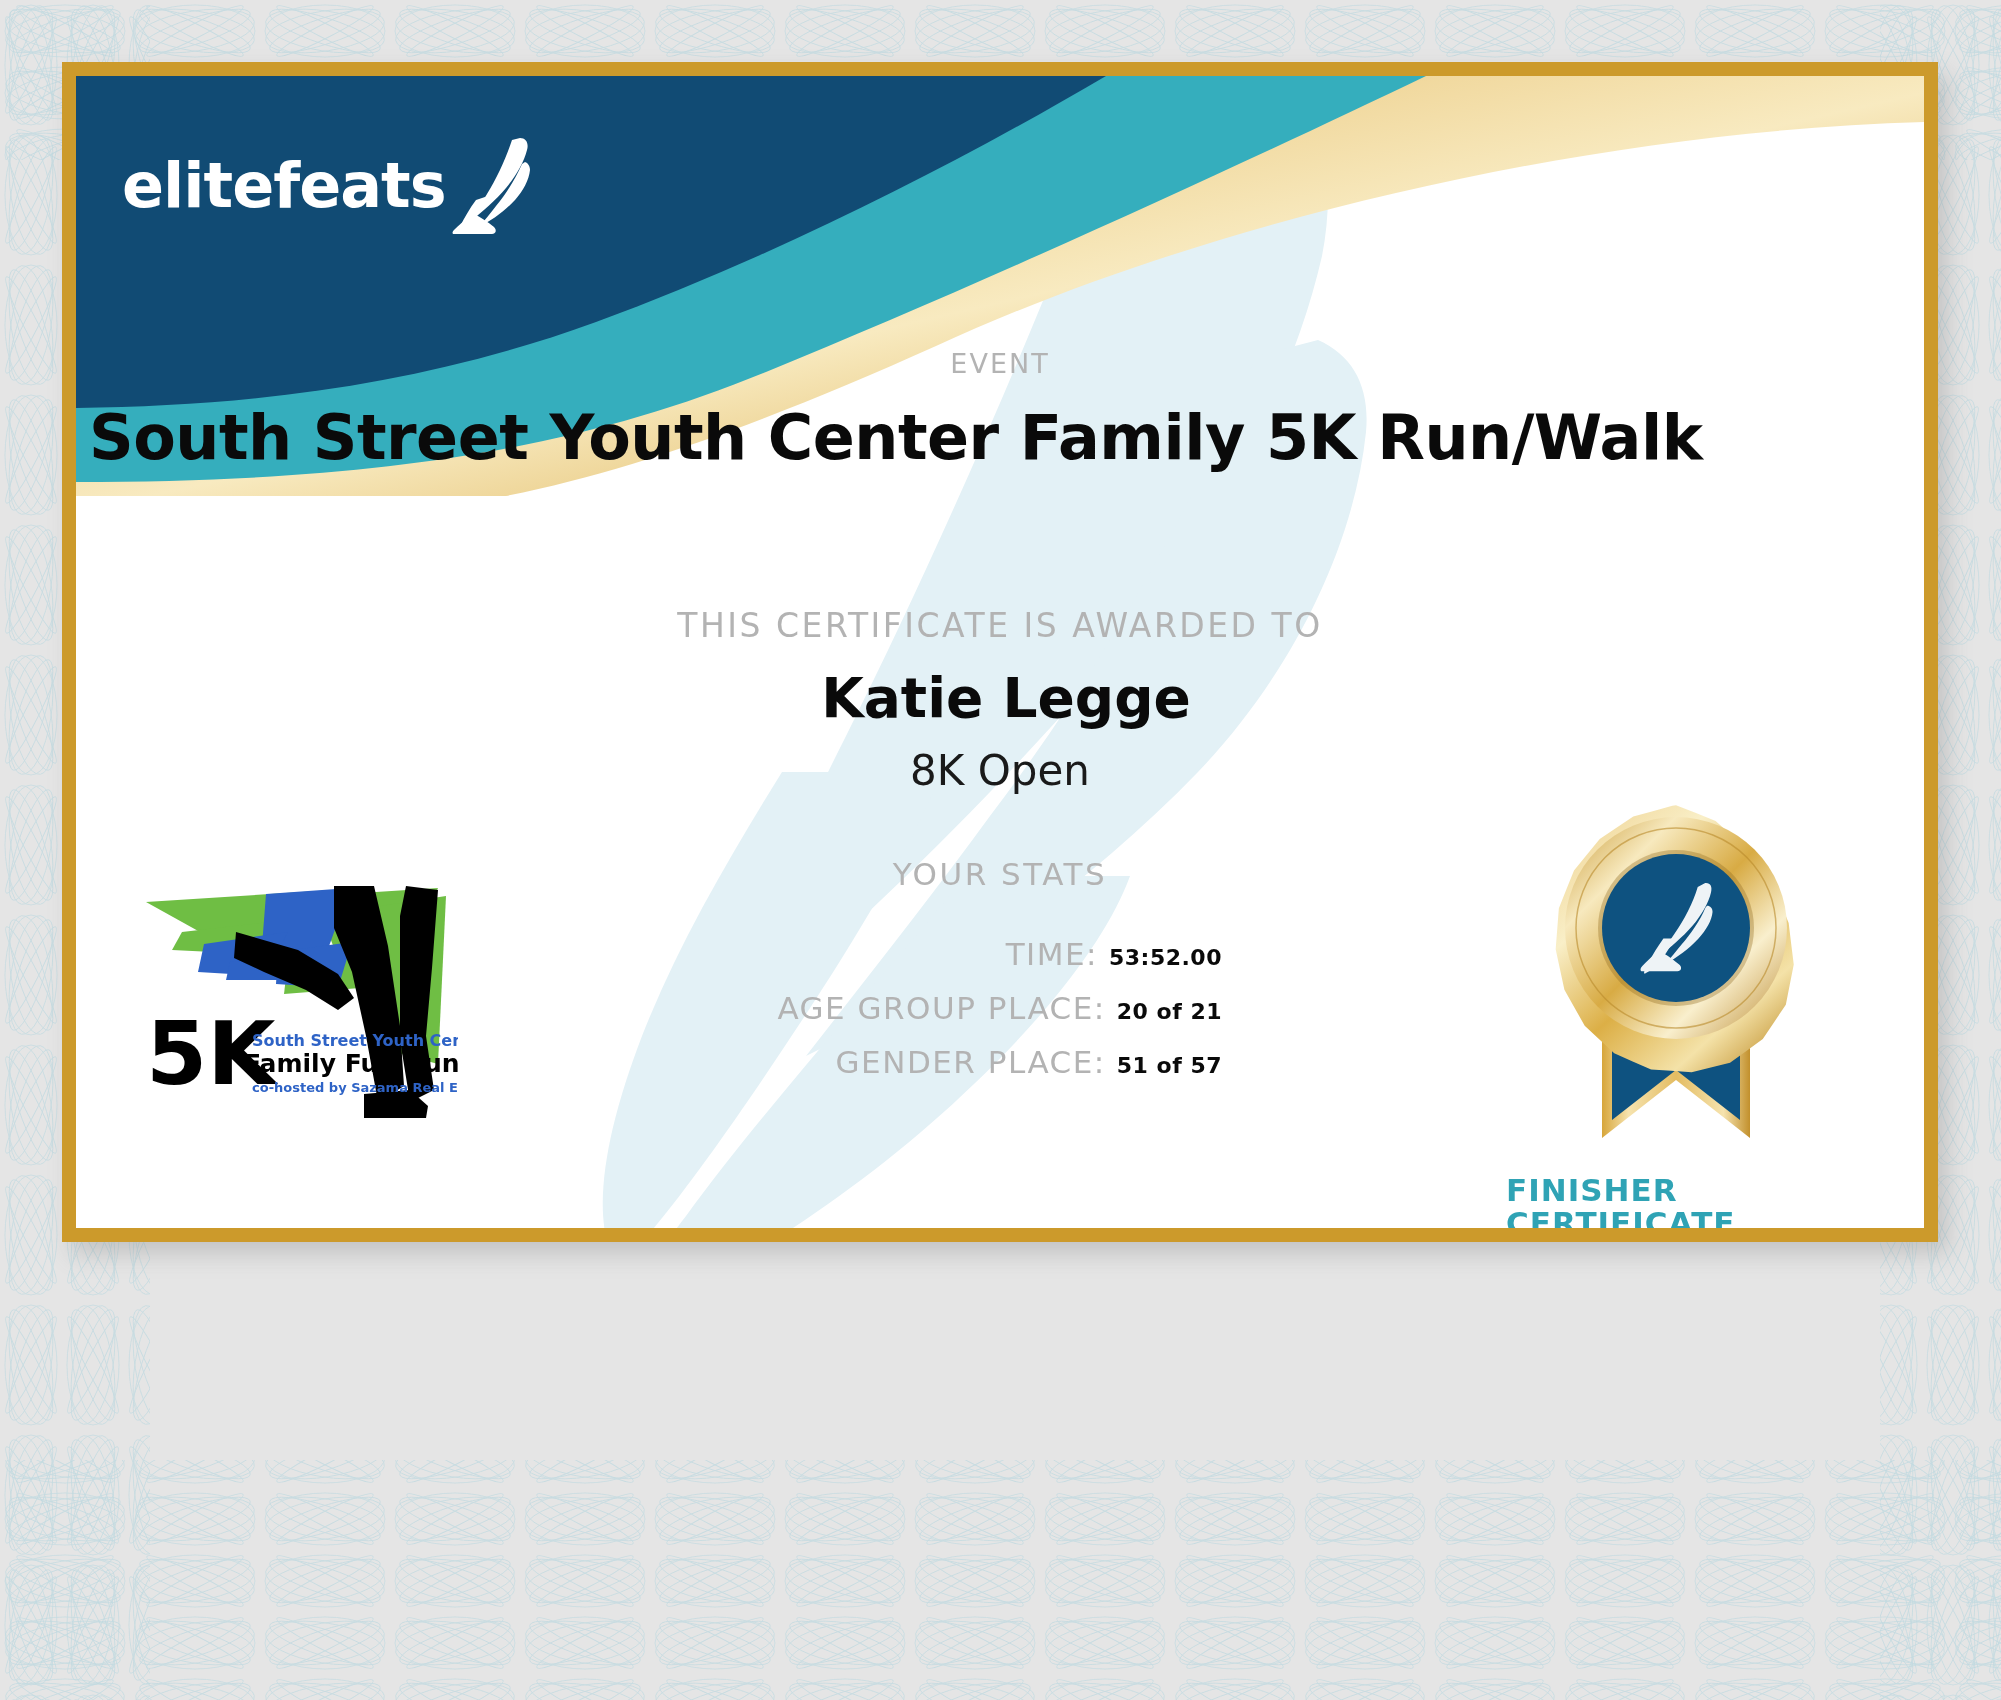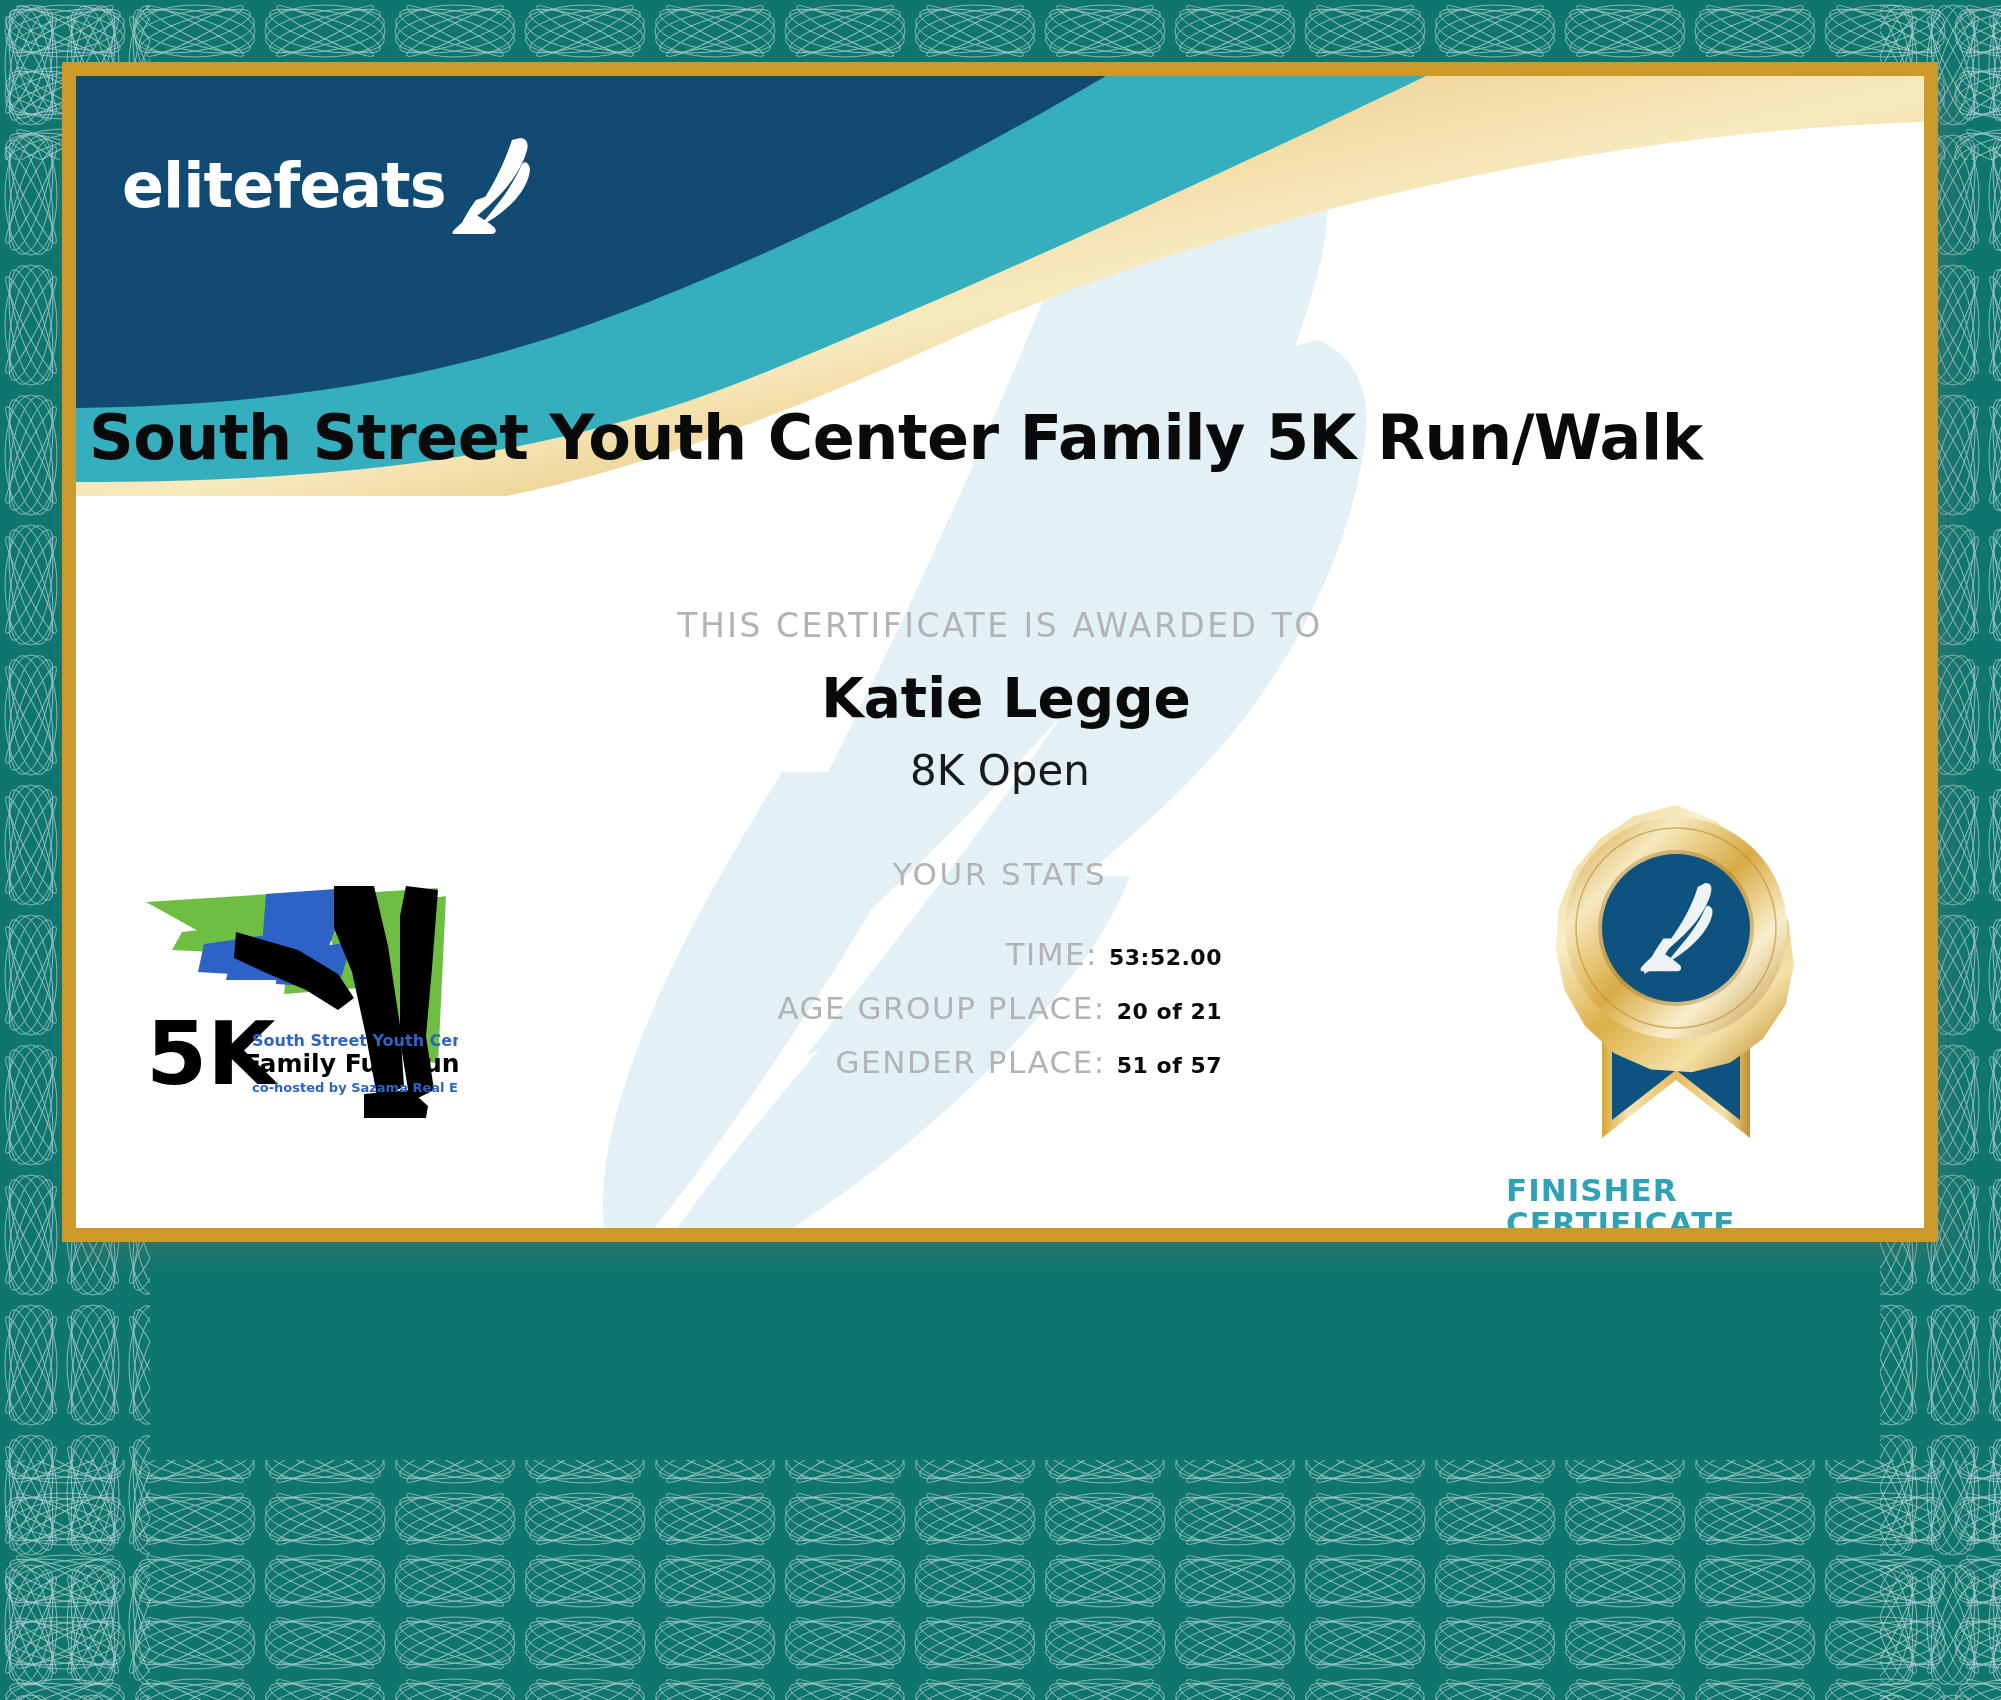--- a/index.html
+++ b/index.html
@@ -10,21 +10,21 @@
     overflow: hidden;
     background: #ffffff;
     font-family: "Liberation Sans", sans-serif;
   }
 
   
   #page {
     position: relative;
     width: 2001px;
     height: 1700px;
-    background: #0f766e;
+    background: #e5e5e5;
   }
 
   #guilloche {
     position: absolute;
     inset: 0;
     z-index: 0;
   }
 
   
   #cert-frame {
@@ -317,20 +317,21 @@
             <path d="M24 62 C 18 70, 12 80, 8 89 C 4 96, 3 96, 4 96
                      C 10 94, 20 85, 27 75 C 32 68, 35 62, 36 58 Z"></path>
             <path d="M18 76 C 12 83, 6 88, 2 92 C 0 94, 0 96, 2 96 L 40 96
                      C 44 96, 45 92, 42 89 C 36 84, 28 79, 22 76 Z"></path>
           </g>
         </svg>
       </div>
 
       <div id="content">
 
+        <div id="event-label" class="label-muted">EVENT</div>
 
         <div id="event-title">South Street Youth Center Family 5K Run/Walk</div>
 
         <div id="awarded-label" class="label-muted">THIS CERTIFICATE IS AWARDED TO</div>
 
         <div id="recipient-name">Katie Legge</div>
 
         <div id="division">8K Open</div>
 
         <div id="stats-label" class="label-muted">YOUR STATS</div>

